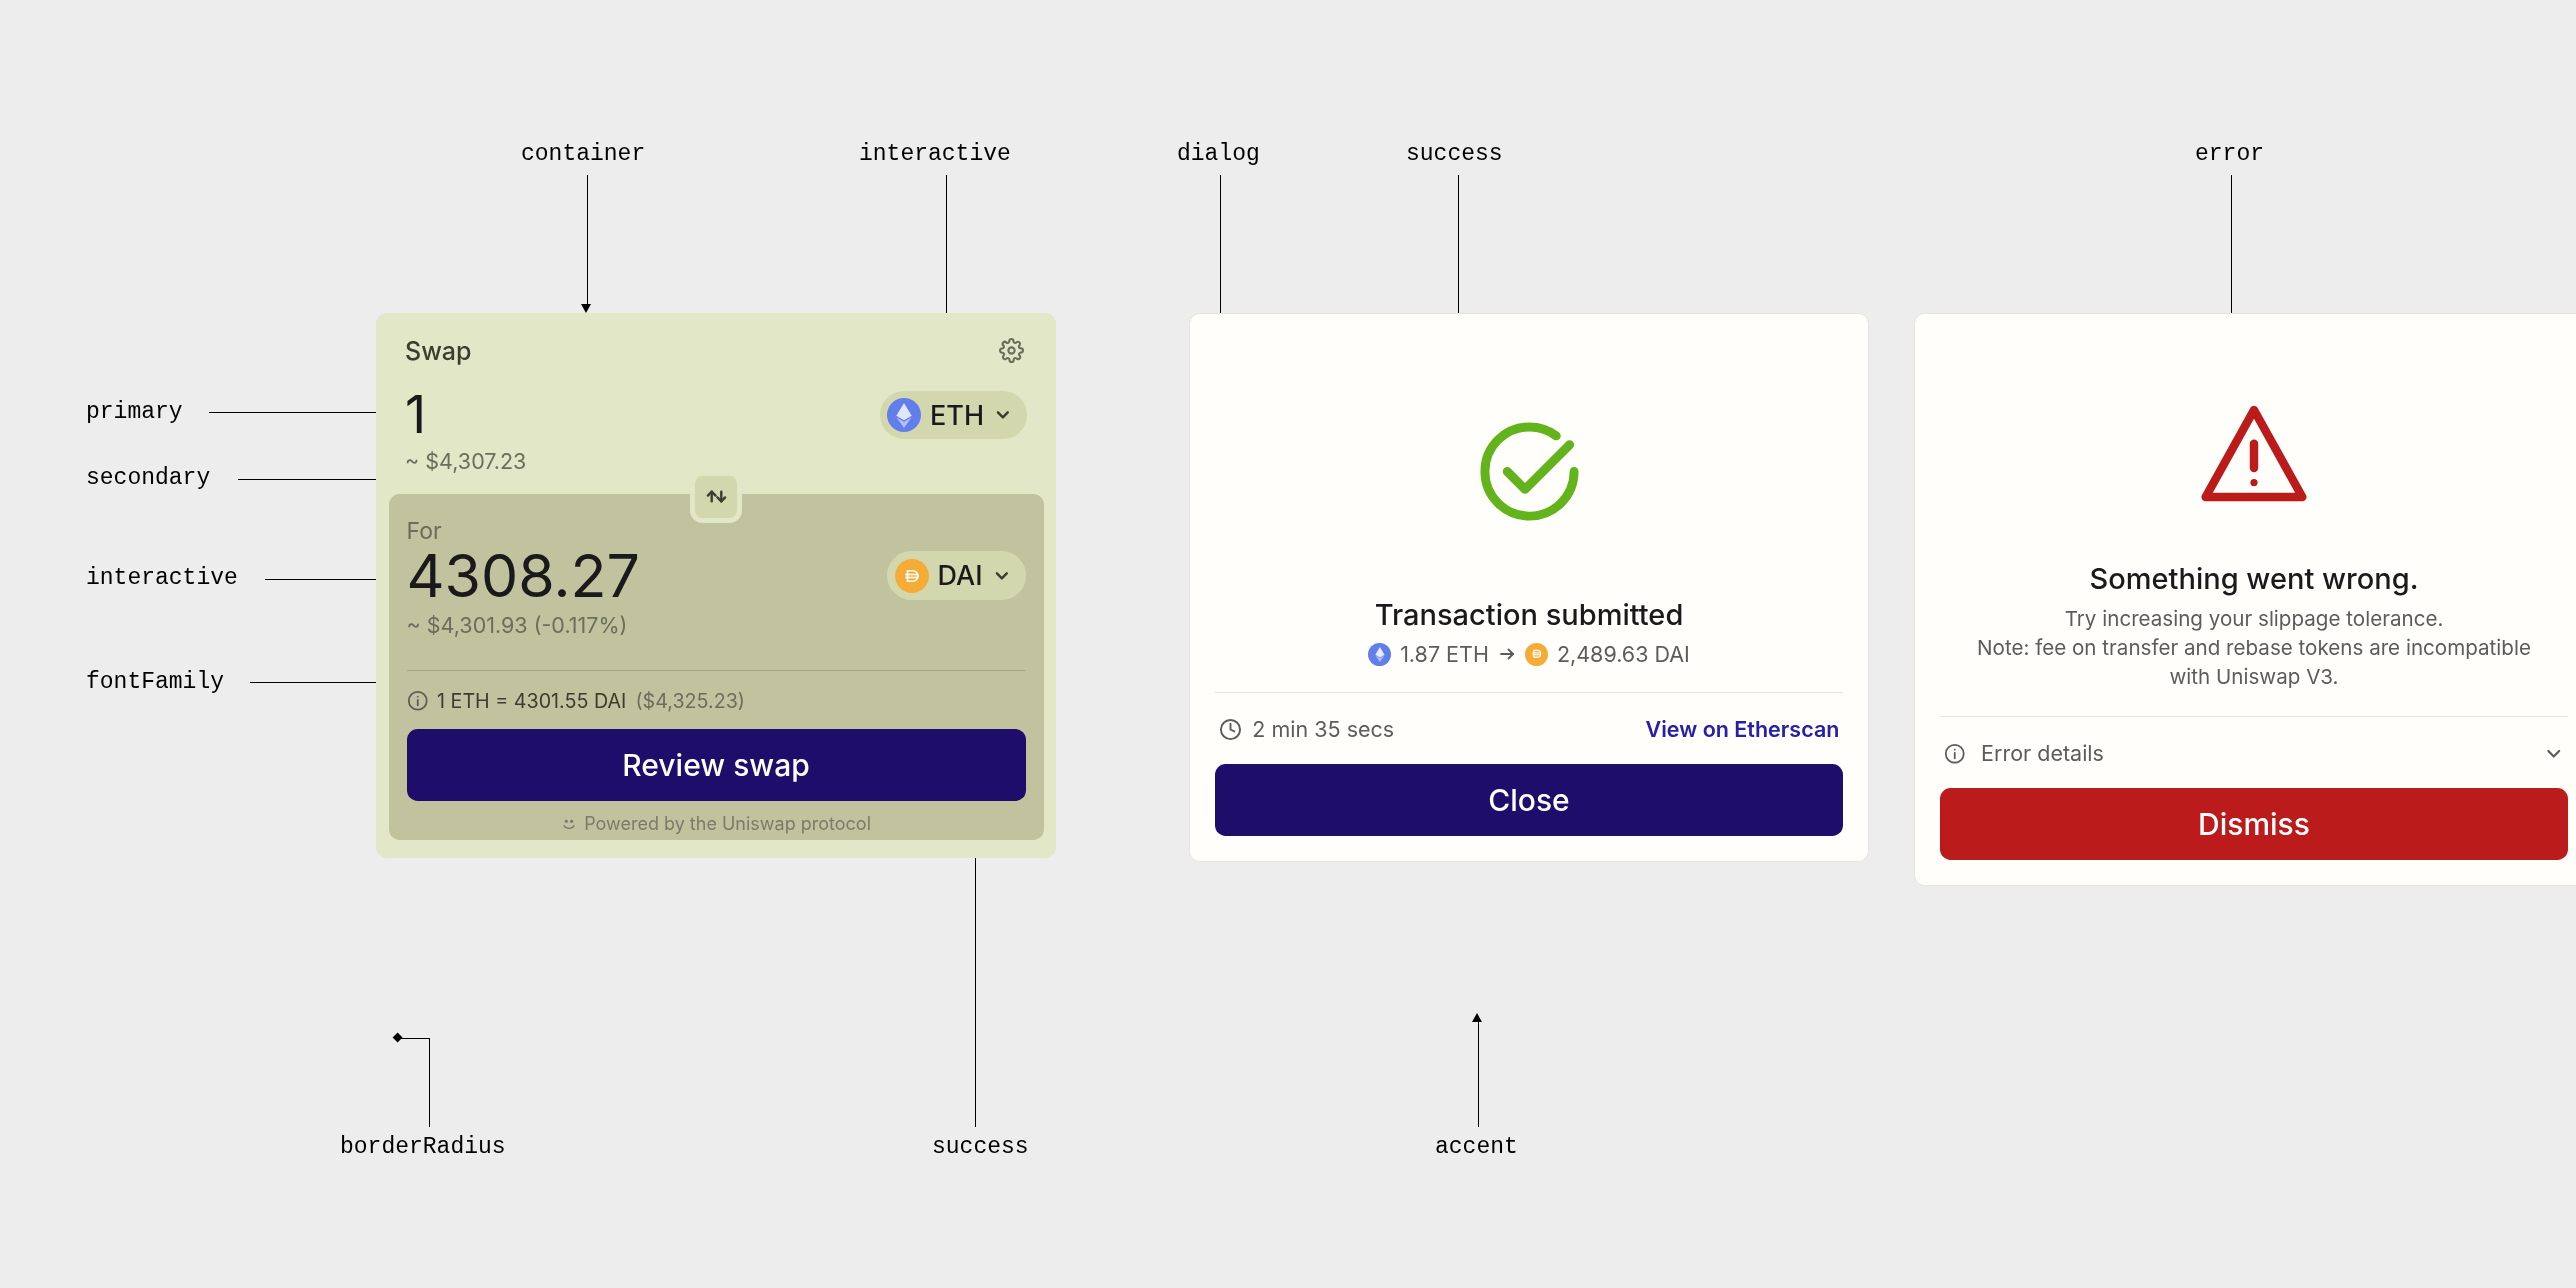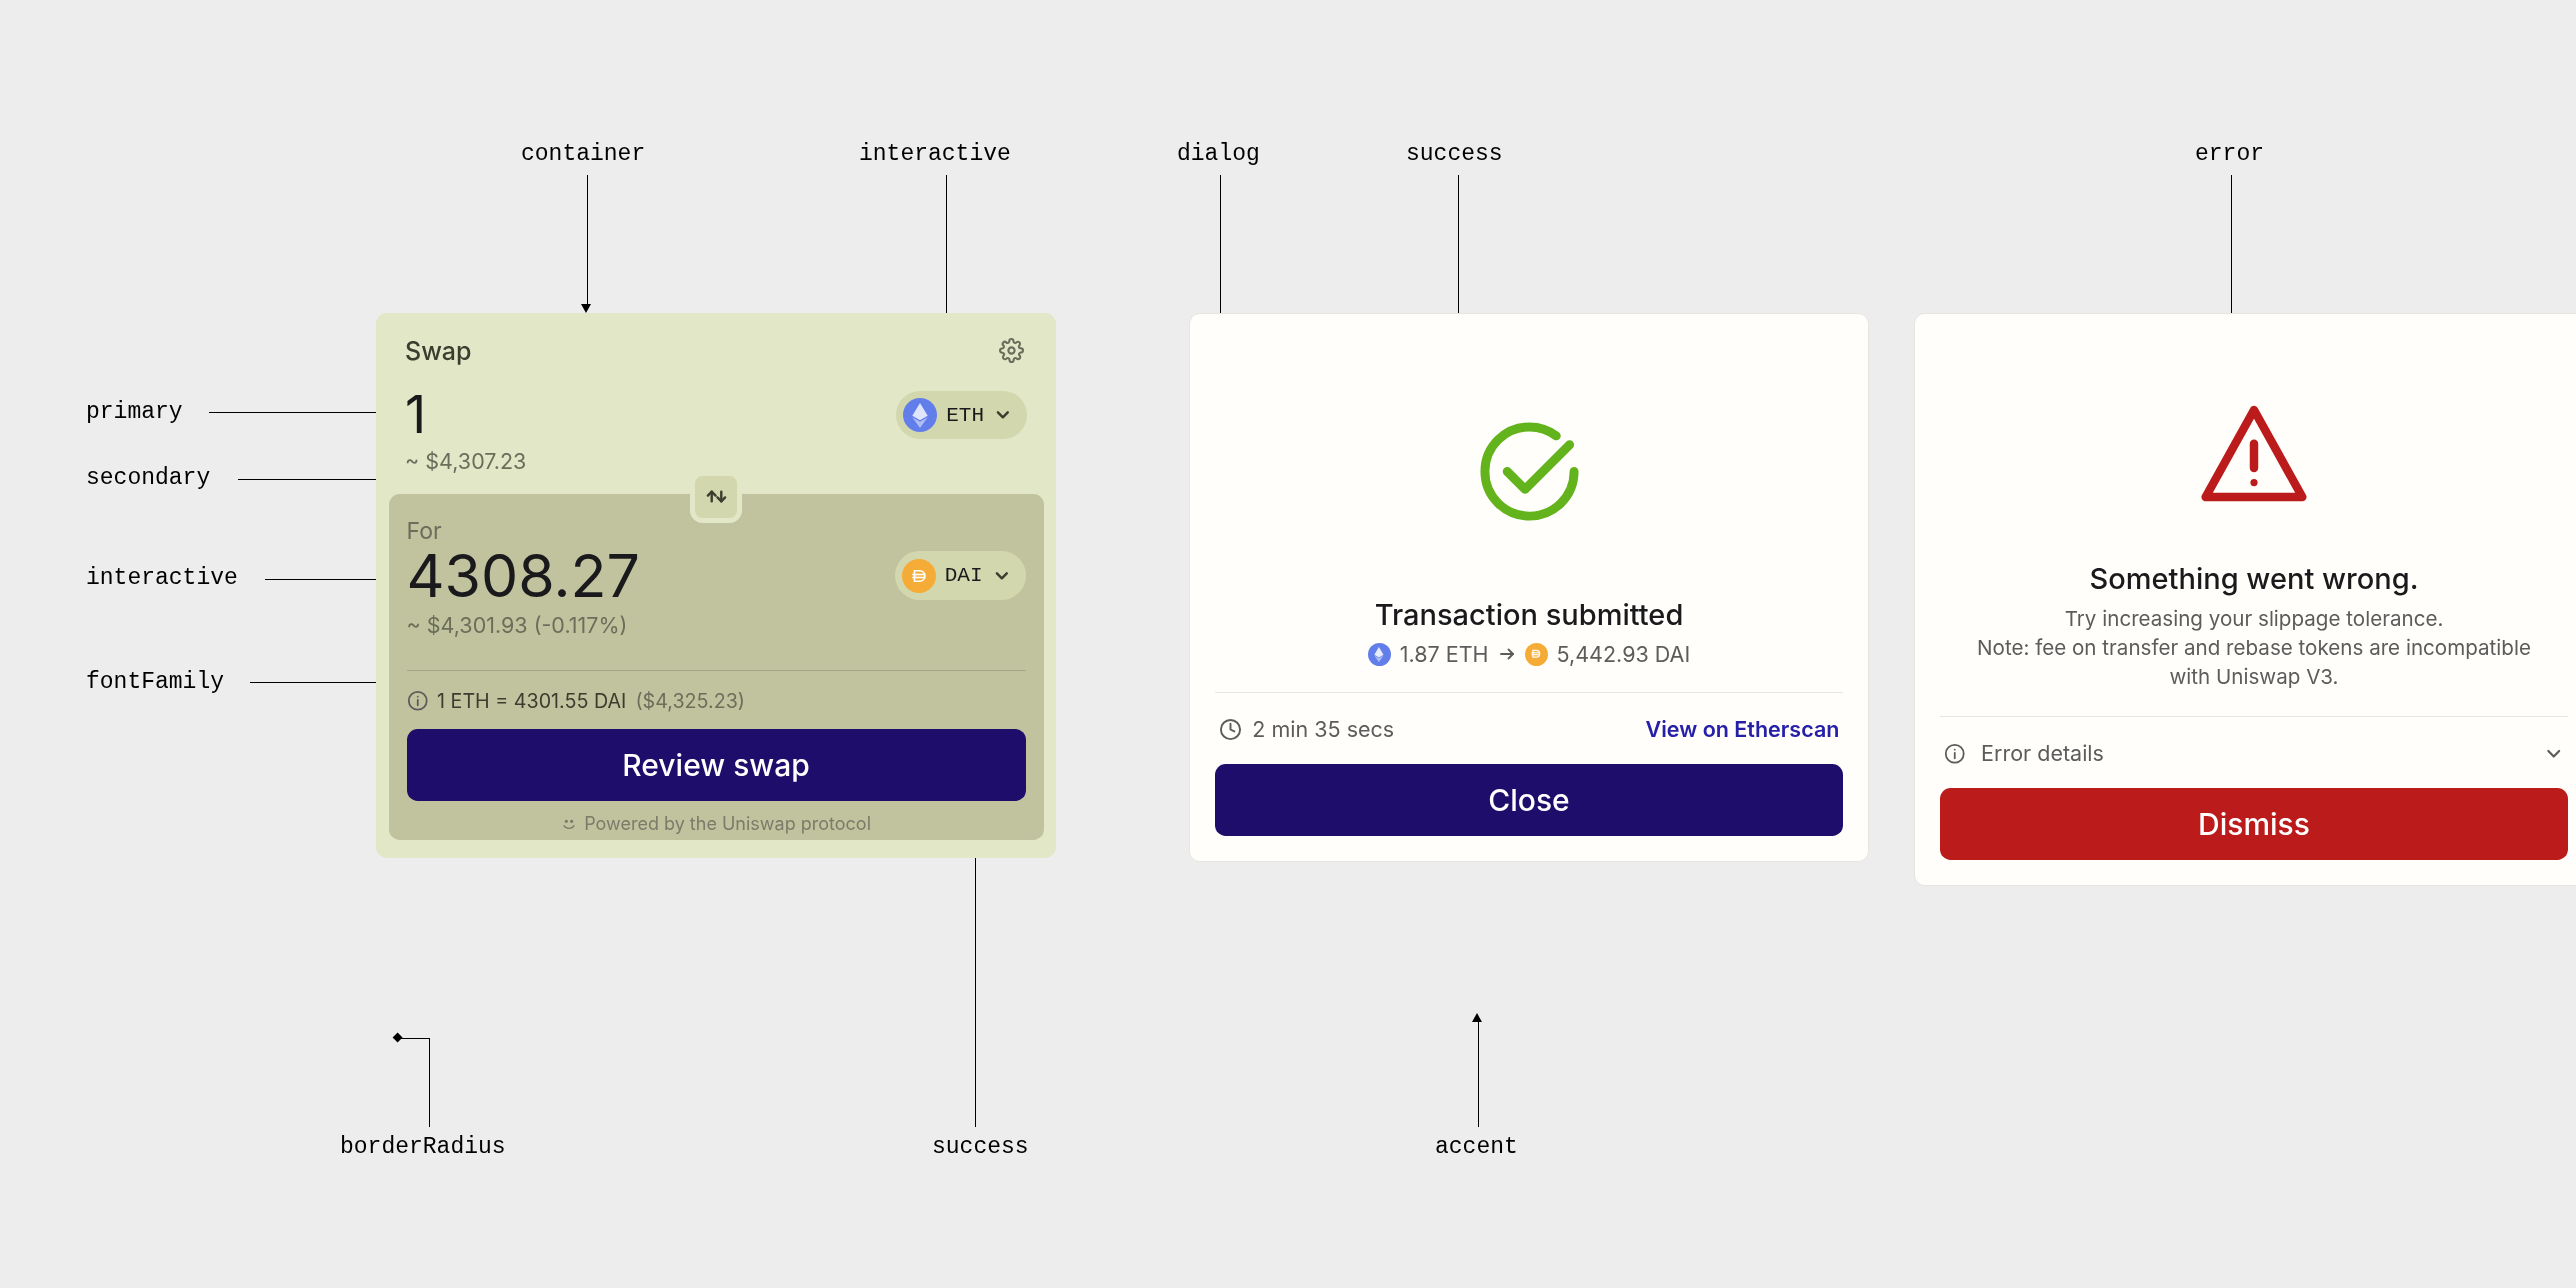--- a/index.html
+++ b/index.html
@@ -103,21 +103,21 @@
     cursor:pointer;
   }
   .token-ico {
     width: 34px; height:34px;
     border-radius:50%;
     display:flex; align-items:center; justify-content:center;
     color:#fff;
   }
   .token-ico.eth { background:#627EEA; }
   .token-ico.dai { background:#F5AC37; }
-  .token-sym { font-size:21px; font-weight:500;font-family:Liberation Mono, monospace; }
+  .token-sym { font-size:27px; font-weight:500; }
   .chev { color:#3B3D2F; }
   .sub {
     margin-top: 5.4px;
     font-size: 21.5px;
     color: var(--secondary-text);
   }
   .module-box {
     margin: 0 12.5px;
     background: var(--module);
     border-radius: var(--border-radius);
@@ -435,21 +435,21 @@
         <line x1="4" y1="12" x2="20" y2="12"></line>
         <polyline points="14 6 20 12 14 18"></polyline>
       </svg>
     <span class="mini-ico dai">
       <svg width="11.6" height="11.6" viewBox="0 0 24 24" fill="none" stroke="#fff" stroke-width="2.4">
           <path d="M6 5h7a7 7 0 0 1 0 14H6z"></path>
           <line x1="3" y1="10" x2="20" y2="10"></line>
           <line x1="3" y1="14" x2="20" y2="14"></line>
         </svg>
     </span>
-    <span>5,442.93 DAI</span>
+    <span>2,489.63 DAI</span>
   </div>
   <div class="meta-row">
     <div class="meta-left">
       <svg width="23" height="23" viewBox="0 0 24 24" fill="none" stroke="currentColor" stroke-width="2" stroke-linecap="round">
           <circle cx="12" cy="12" r="10"></circle>
           <polyline points="12 6 12 12 16 14"></polyline>
         </svg>
       <span>2 min 35 secs</span>
     </div>
     <div class="view-link">View on Etherscan</div>

